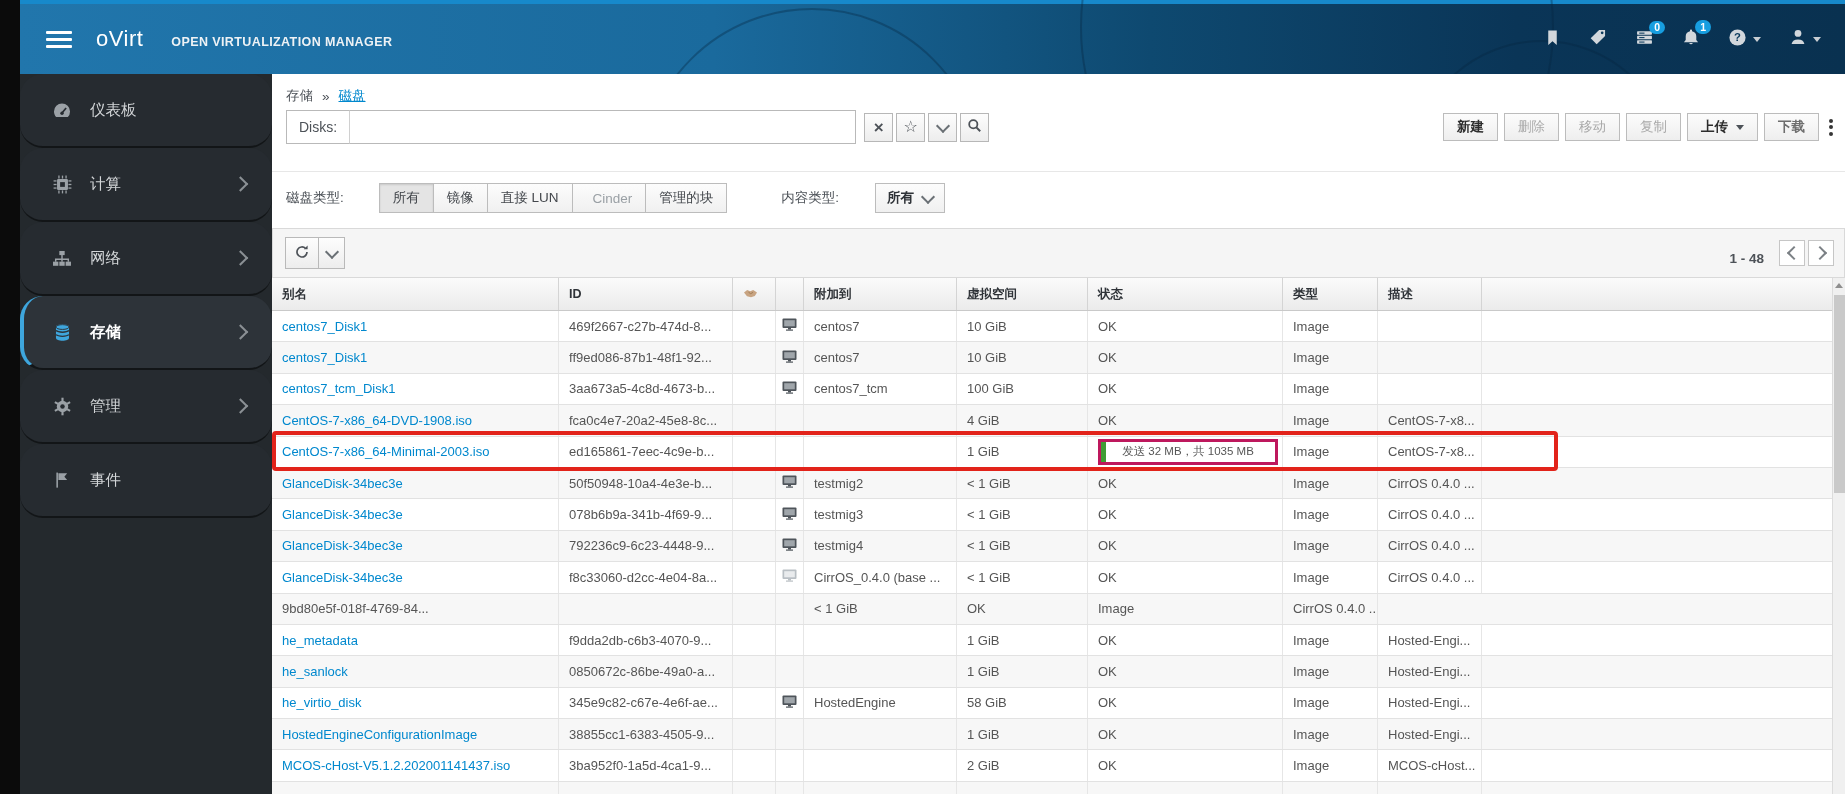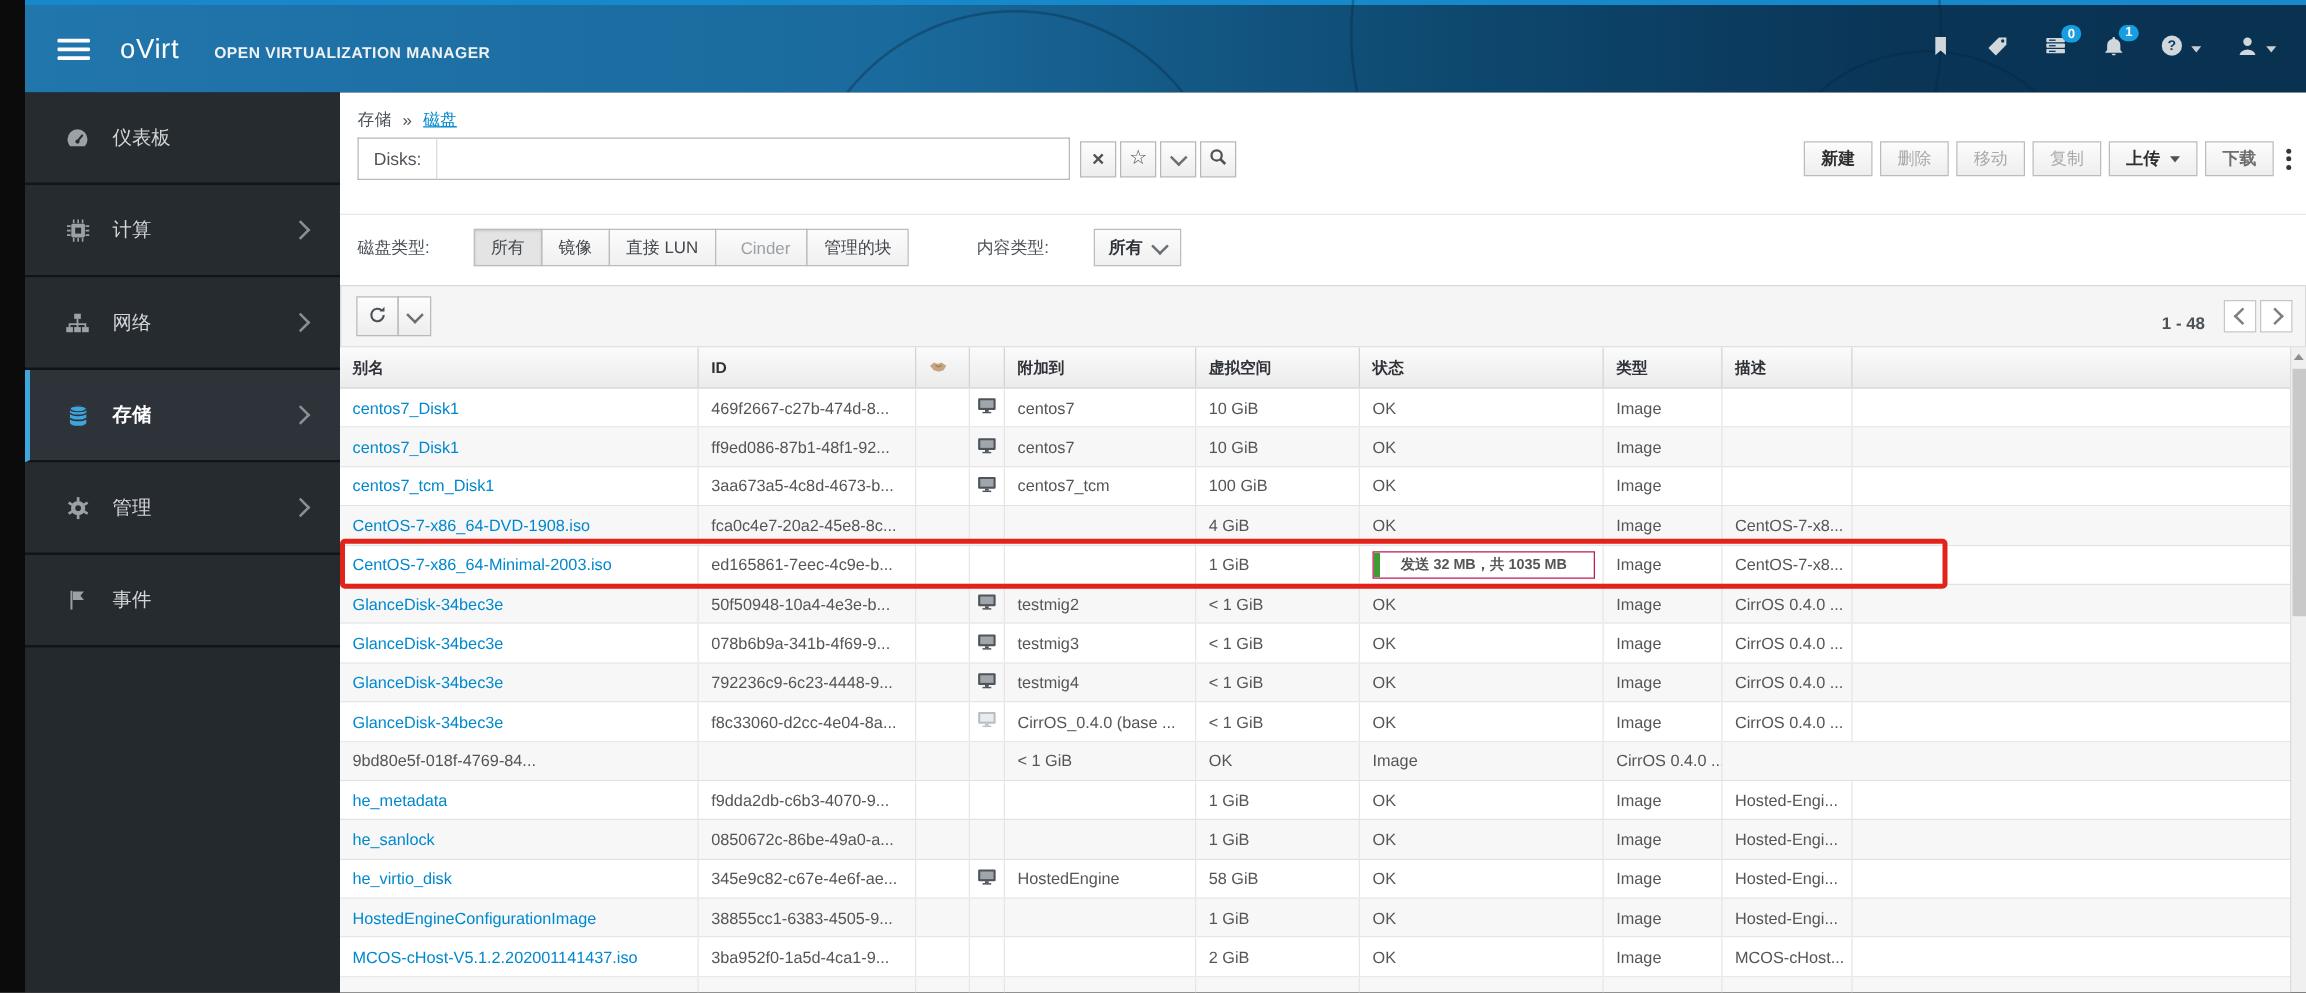--- a/index.html
+++ b/index.html
@@ -22,21 +22,21 @@
   .brand{font-size:22px;color:#fff;margin-left:24px;letter-spacing:.5px;cursor:pointer;}
   .brand-sub{font-size:12.5px;color:#eef2f5;font-weight:bold;letter-spacing:.4px;margin-left:28px;padding-top:5px;}
   .m-icons{margin-left:auto;display:flex;align-items:center;gap:28px;padding-right:4px;}
   .m-item{position:relative;display:flex;align-items:center;gap:6px;cursor:pointer;}
   .badge{position:absolute;top:-8px;right:-11px;background:#179ee0;color:#fff;font-size:10.5px;font-weight:bold;border-radius:9px;padding:1.5px 5px;line-height:1;}
   .m-caret{width:0;height:0;border-left:4px solid transparent;border-right:4px solid transparent;border-top:5px solid #c9ced3;}
 
   
   .body{flex:1;display:flex;min-height:0;}
   .sidebar{width:252px;flex:none;background:#24292d;display:flex;flex-direction:column;}
-  .side-item{height:74px;flex:none;display:flex;align-items:center;padding-left:30px;position:relative;border-bottom:2px solid #121517;background:#262b30;cursor:pointer;box-sizing:border-box;}
+  .side-item{height:74px;flex:none;display:flex;align-items:center;padding-left:30px;position:relative;border-bottom:2px solid #121517;background:#262b30;cursor:pointer;box-sizing:border-box;border-radius:23px;}
   .side-item .sicon{width:24px;display:flex;justify-content:center;margin-right:16px;}
   .side-label{font-size:15.5px;color:#d3d6d8;}
   .side-item.active{background:#2d3339;border-left:4px solid #3ea6dd;padding-left:26px;}
   .side-item.active .side-label{color:#fff;font-weight:bold;}
   .side-chev{position:absolute;right:26px;top:50%;width:9px;height:9px;border-top:2px solid #8b9094;border-right:2px solid #8b9094;transform:translateY(-50%) rotate(45deg);}
 
   .content{flex:1;background:#fff;position:relative;overflow:hidden;min-width:0;}
 
   
   .breadcrumb{padding:12px 0 0 14px;height:20px;font-size:13.5px;color:#4d5258;display:flex;gap:9px;align-items:center;}
@@ -89,21 +89,21 @@
   .grid-head{display:grid;grid-template-columns:var(--cols);height:33px;background:linear-gradient(#fbfbfb,#ebebeb);border-bottom:1px solid #c9c9c9;box-sizing:border-box;}
   .hcell{display:flex;align-items:center;padding:0 10px;font-size:12.5px;font-weight:bold;color:#2f3338;border-right:1px solid #d4d4d4;overflow:hidden;white-space:nowrap;box-sizing:border-box;}
   .hcell.c-fill{border-right:none;}
   .grid-row{display:grid;grid-template-columns:var(--cols);height:31.4px;box-sizing:border-box;border-bottom:1px solid #e2e2e2;background:#fff;}
   .grid-row.shade{background:#f7f7f7;}
   .grid-row.partial{height:13px;border-bottom:none;}
   .cell{display:flex;align-items:center;padding:0 4px 0 10px;font-size:13px;color:#555;border-right:1px solid #e6e6e6;overflow:hidden;white-space:nowrap;box-sizing:border-box;}
   .cell.c-fill{border-right:none;}
   .cell.c-ic,.cell.c-hs{justify-content:center;padding:0 2px;}
   .alias-link{color:#0088ce;text-decoration:none;cursor:pointer;overflow:hidden;white-space:nowrap;}
-  .progress{position:relative;width:176px;height:20px;border:1px solid #be185d;background:#fff;display:flex;align-items:center;justify-content:center;overflow:hidden;font-weight:bold;}
+  .progress{position:relative;width:176px;height:20px;border:3px solid #be185d;background:#fff;display:flex;align-items:center;justify-content:center;overflow:hidden;}
   .progress-fill{position:absolute;left:0;top:0;bottom:0;background:#3f9c35;}
   .progress-label{position:relative;font-size:11.5px;color:#555;z-index:1;}
 
   
   .highlight-rect{position:absolute;left:0;top:357px;width:1286px;height:40px;border:4px solid #e2231a;border-radius:4px;box-sizing:border-box;pointer-events:none;z-index:5;}
 
   
   .vscroll{position:absolute;right:0;top:204px;bottom:0;width:13px;background:#f0f0f0;border-left:1px solid #dcdcdc;box-sizing:border-box;}
   .vs-up{height:14px;display:flex;align-items:center;justify-content:center;cursor:pointer;}
   .vs-up i{width:0;height:0;border-left:4px solid transparent;border-right:4px solid transparent;border-bottom:5px solid #8e8e8e;}

